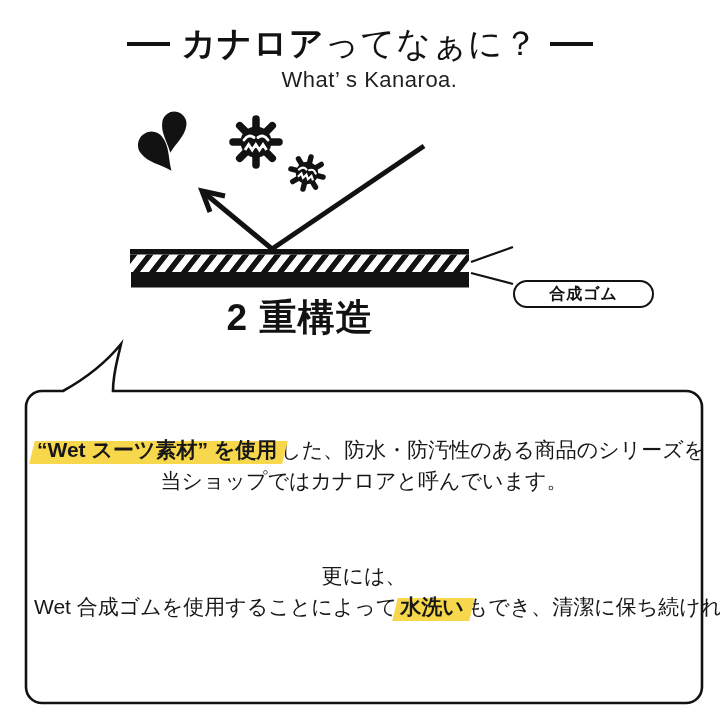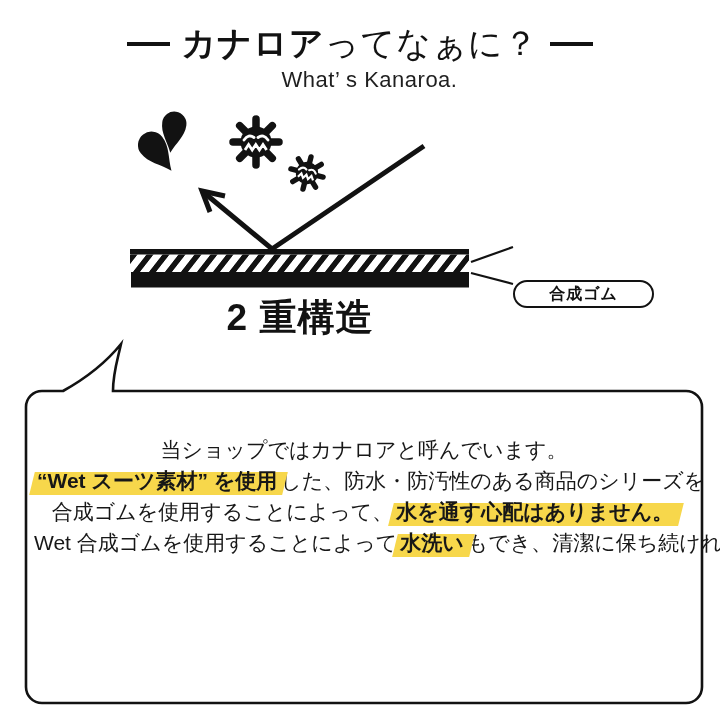--- a/index.html
+++ b/index.html
@@ -115,19 +115,19 @@
     <path fill="#ffffff" class="s-ink" stroke-width="2.6" stroke-miterlimit="9" d="M 42 379 L 63 379 C 81 369 104 353 121 332 C 117 350 113 361 113 379 L 686 379 A 16 16 0 0 1 702 395 L 702 675 A 16 16 0 0 1 686 691 L 42 691 A 16 16 0 0 1 26 675 L 26 395 A 16 16 0 0 1 42 379 Z"></path>
   </svg>
 
   <div class="pill pill-rubber">
     <span>合成ゴム</span>
   </div>
 
   <div class="structure-label">2 重構造</div>
 
   <div class="bubble-copy">
+    <p><span class="hl">“Wet スーツ素材” を使用</span><span>した、防水・防汚性のある商品のシリーズを</span></p>
     <p>当ショップではカナロアと呼んでいます。</p>
-    <p><span class="hl">“Wet スーツ素材” を使用</span><span>した、防水・防汚性のある商品のシリーズを</span></p>
-    <p><span>合成ゴムを使用することによって、</span><span class="hl">水を通す心配はありません。</span></p>
+    <p class="gap-top">更には、</p>
     <p><span>Wet 合成ゴムを使用することによって</span><span class="hl">水洗い</span><span>もでき、清潔に保ち続けれます。</span></p>
   </div>
 
 </div>
 
 </body></html>

